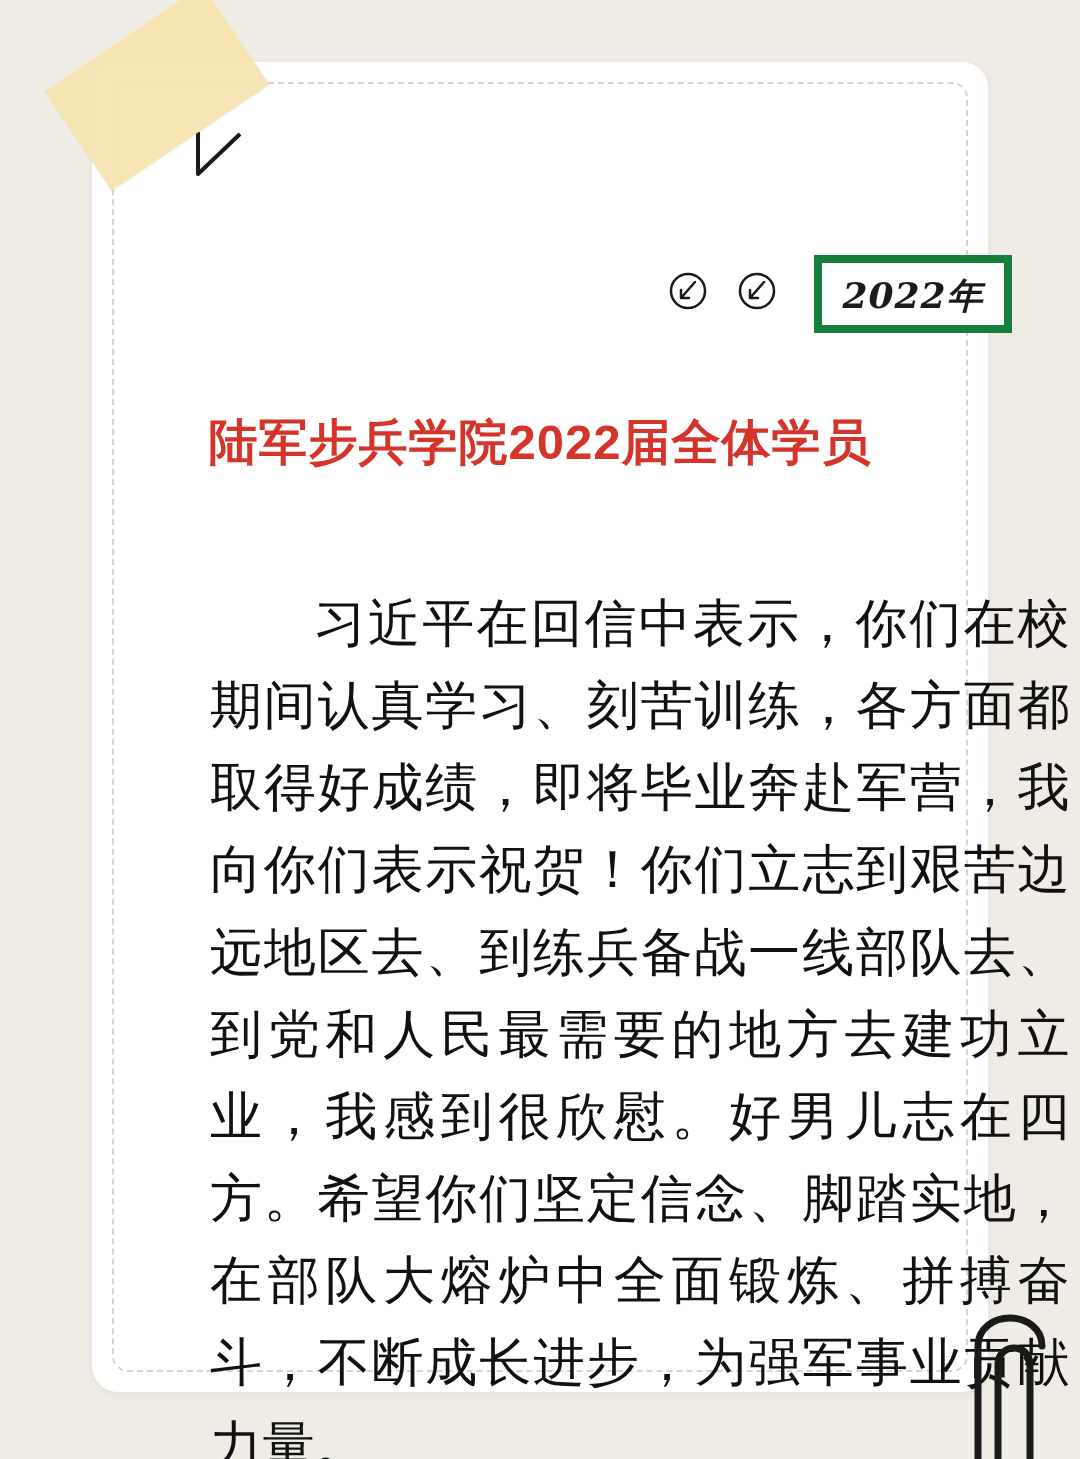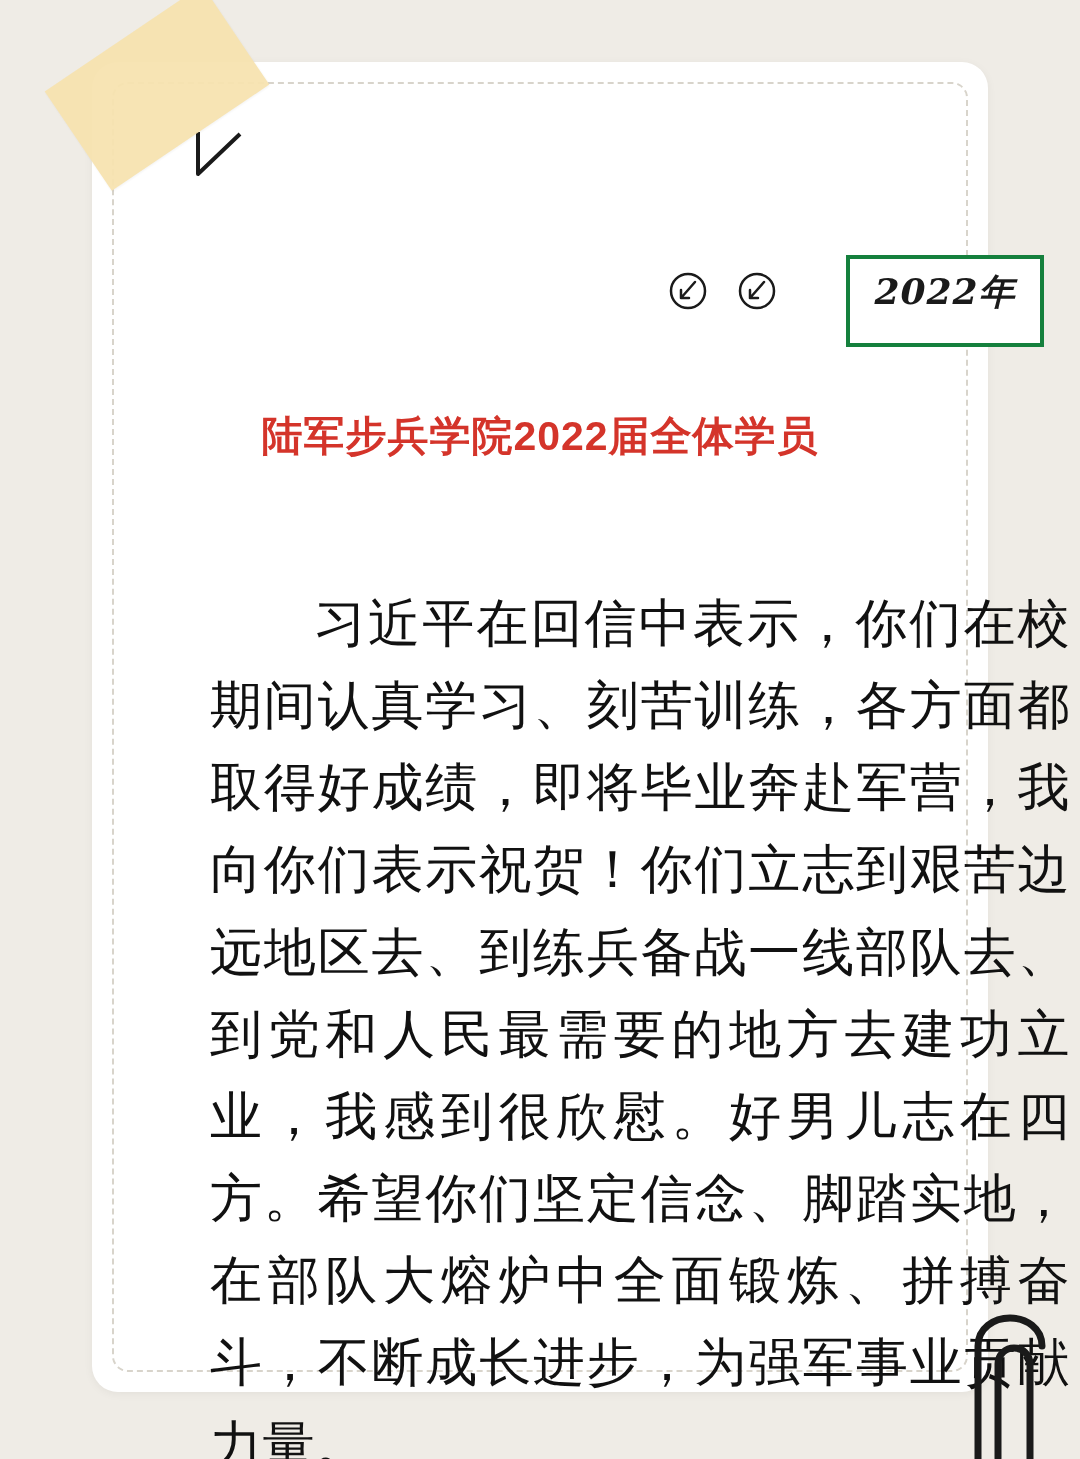--- a/index.html
+++ b/index.html
@@ -50,25 +50,24 @@
     transform-origin: center;
     box-shadow: 0 1px 3px rgba(0,0,0,0.06);
   }
 
   
   .bubble {
     position: absolute;
     left: 722px;
     top: 193px;
     width: 198px;
-    height: 92px;
-    border: 4px solid #15803d;
+    height: 78px;
+    border: 8px solid #15803d;
     box-sizing: border-box;
     background: #ffffff;
-    margin-left: 32px;
   }
   .bubble-text {
     font-family: "DejaVu Serif", "Liberation Serif", serif;
     font-style: italic;
     font-weight: 700;
     font-size: 36px;
     color: #1a1a1a;
     text-align: center;
     line-height: 64px;
     letter-spacing: 1px;
@@ -99,21 +98,21 @@
     right: 60px;
     top: 345px;
     text-align: center;
     color: #d4342a;
     font-weight: 700;
     font-size: 40px;
     line-height: 1.45;
     letter-spacing: 1px;
   }
   .title-line { display: block; }
-  .title-line.l2 { font-size: 41px; text-align: center; }
+  .title-line.l2 { font-size: 49px; text-align: center; }
 
   
   .body-text {
     position: absolute;
     left: 118px;
     width: 860px;
     top: 520px;
     font-size: 52px;
     line-height: 1.58;
     color: #111111;

